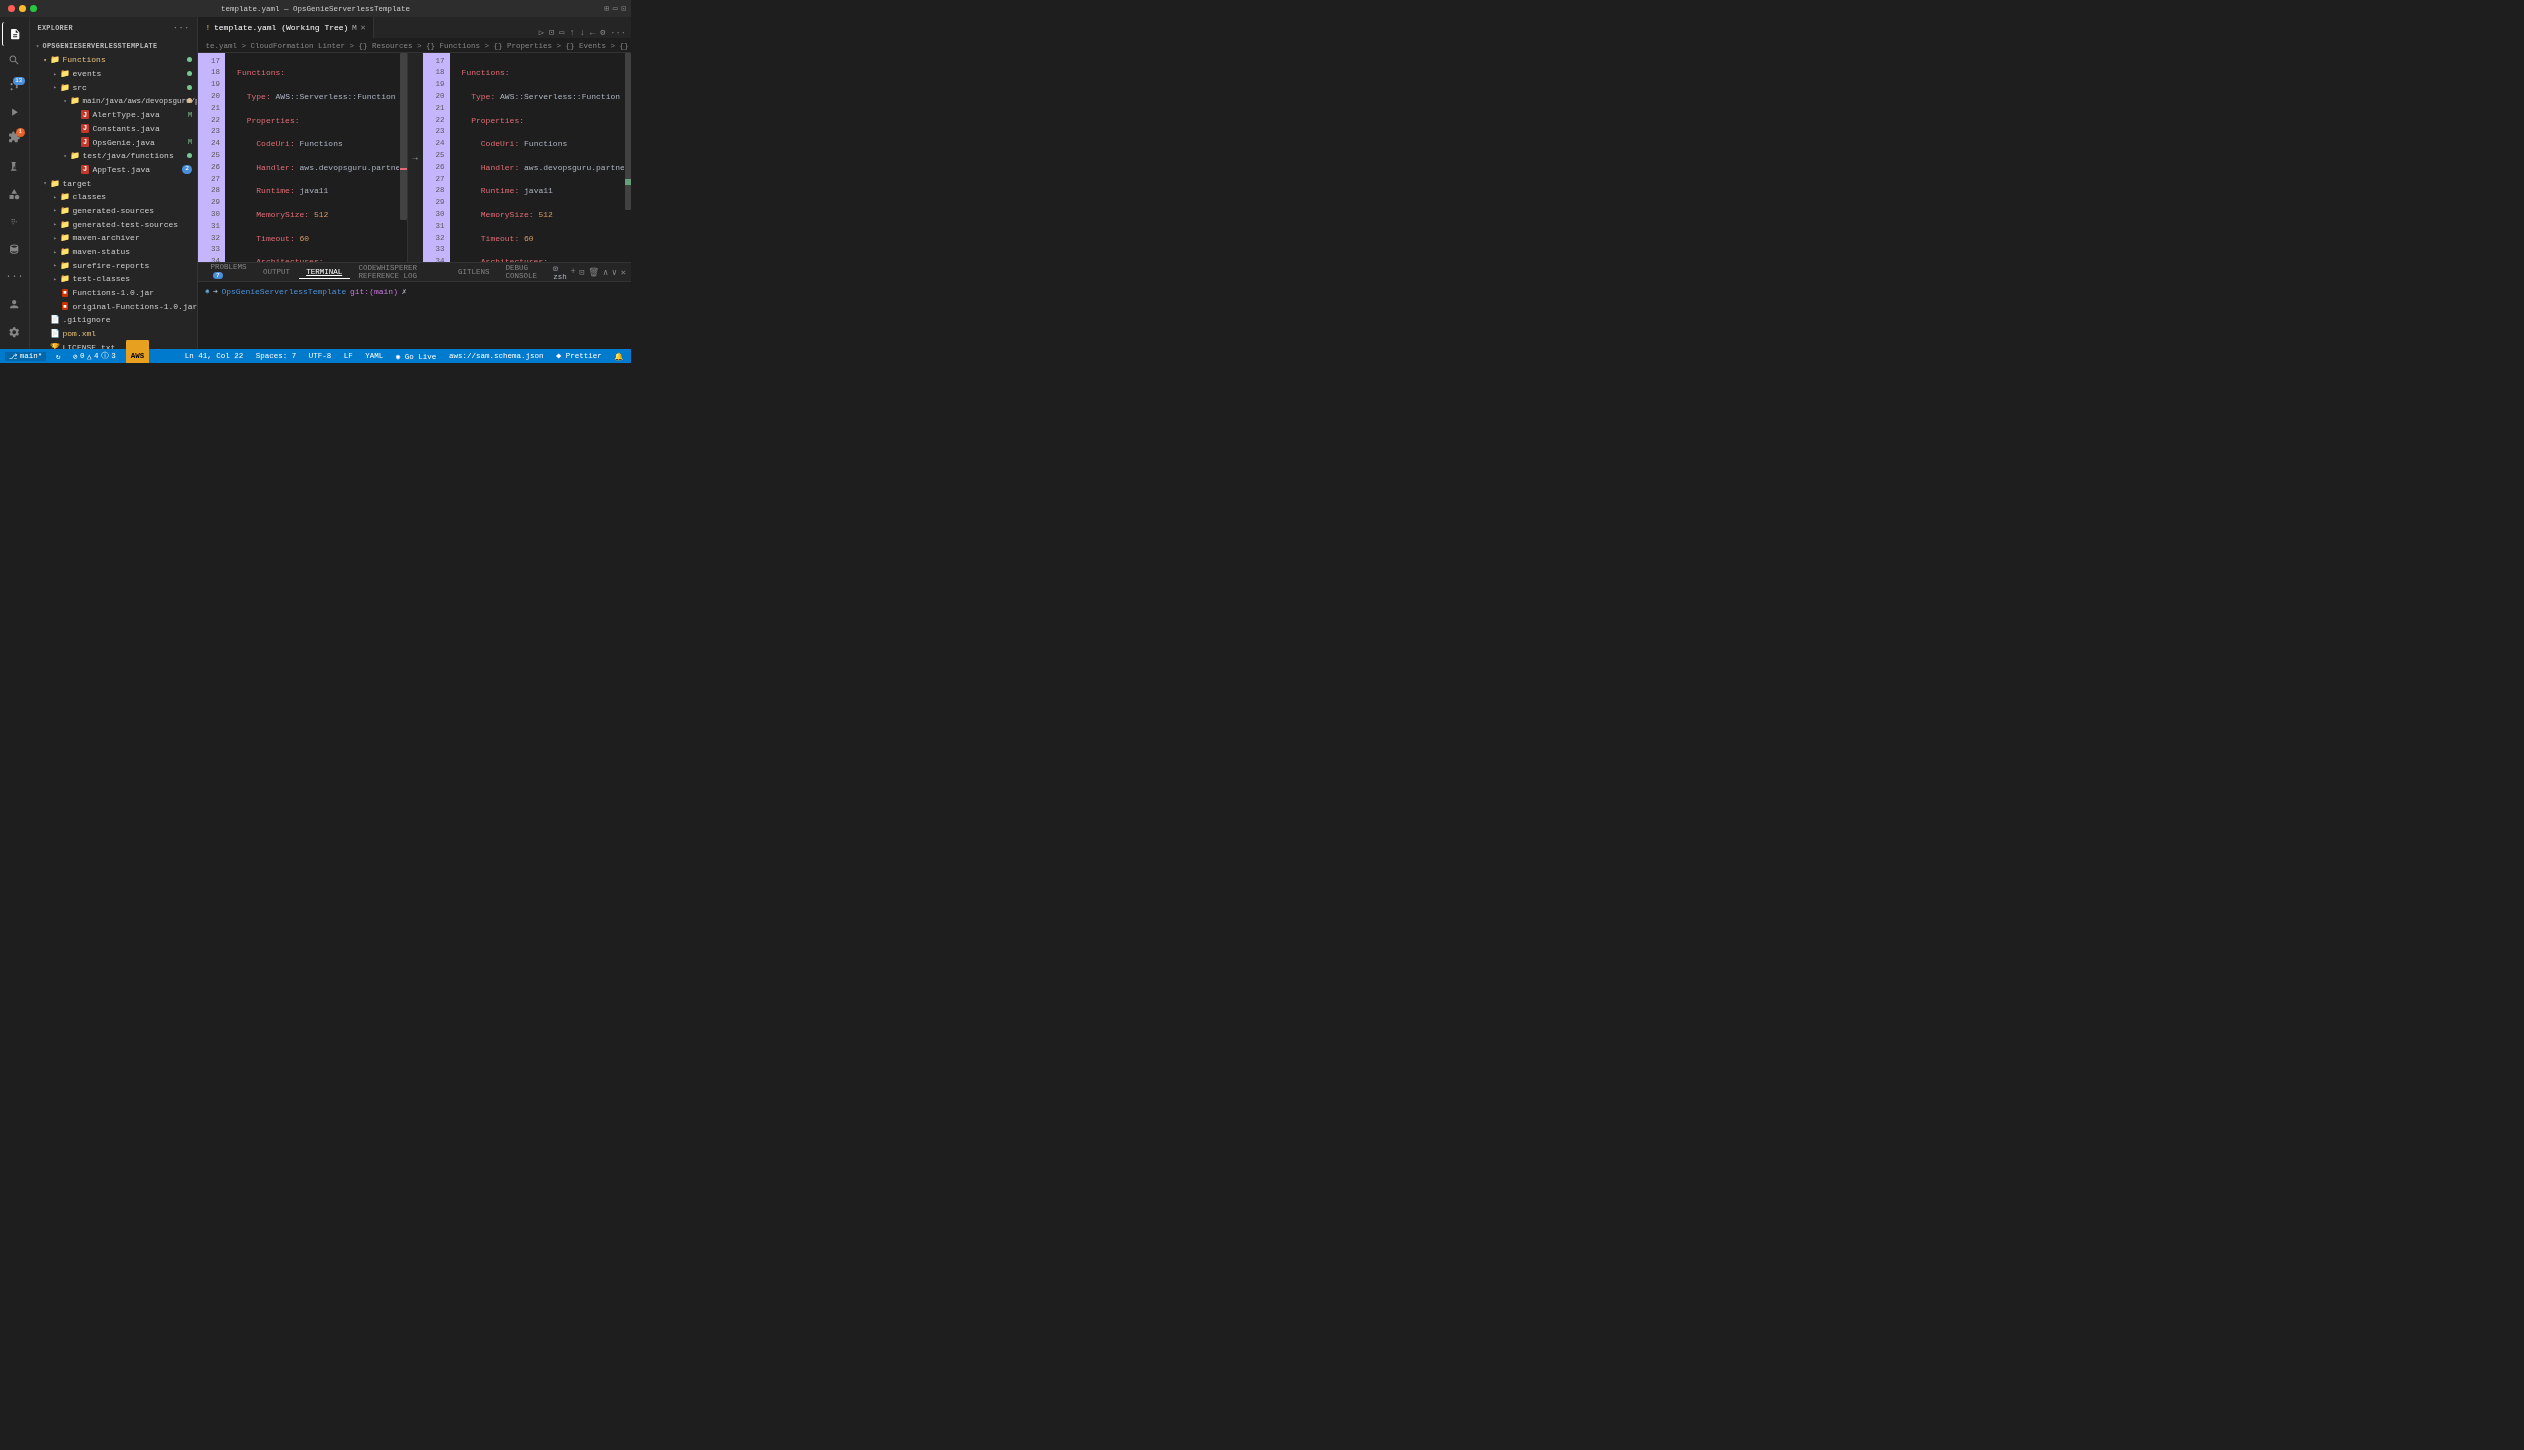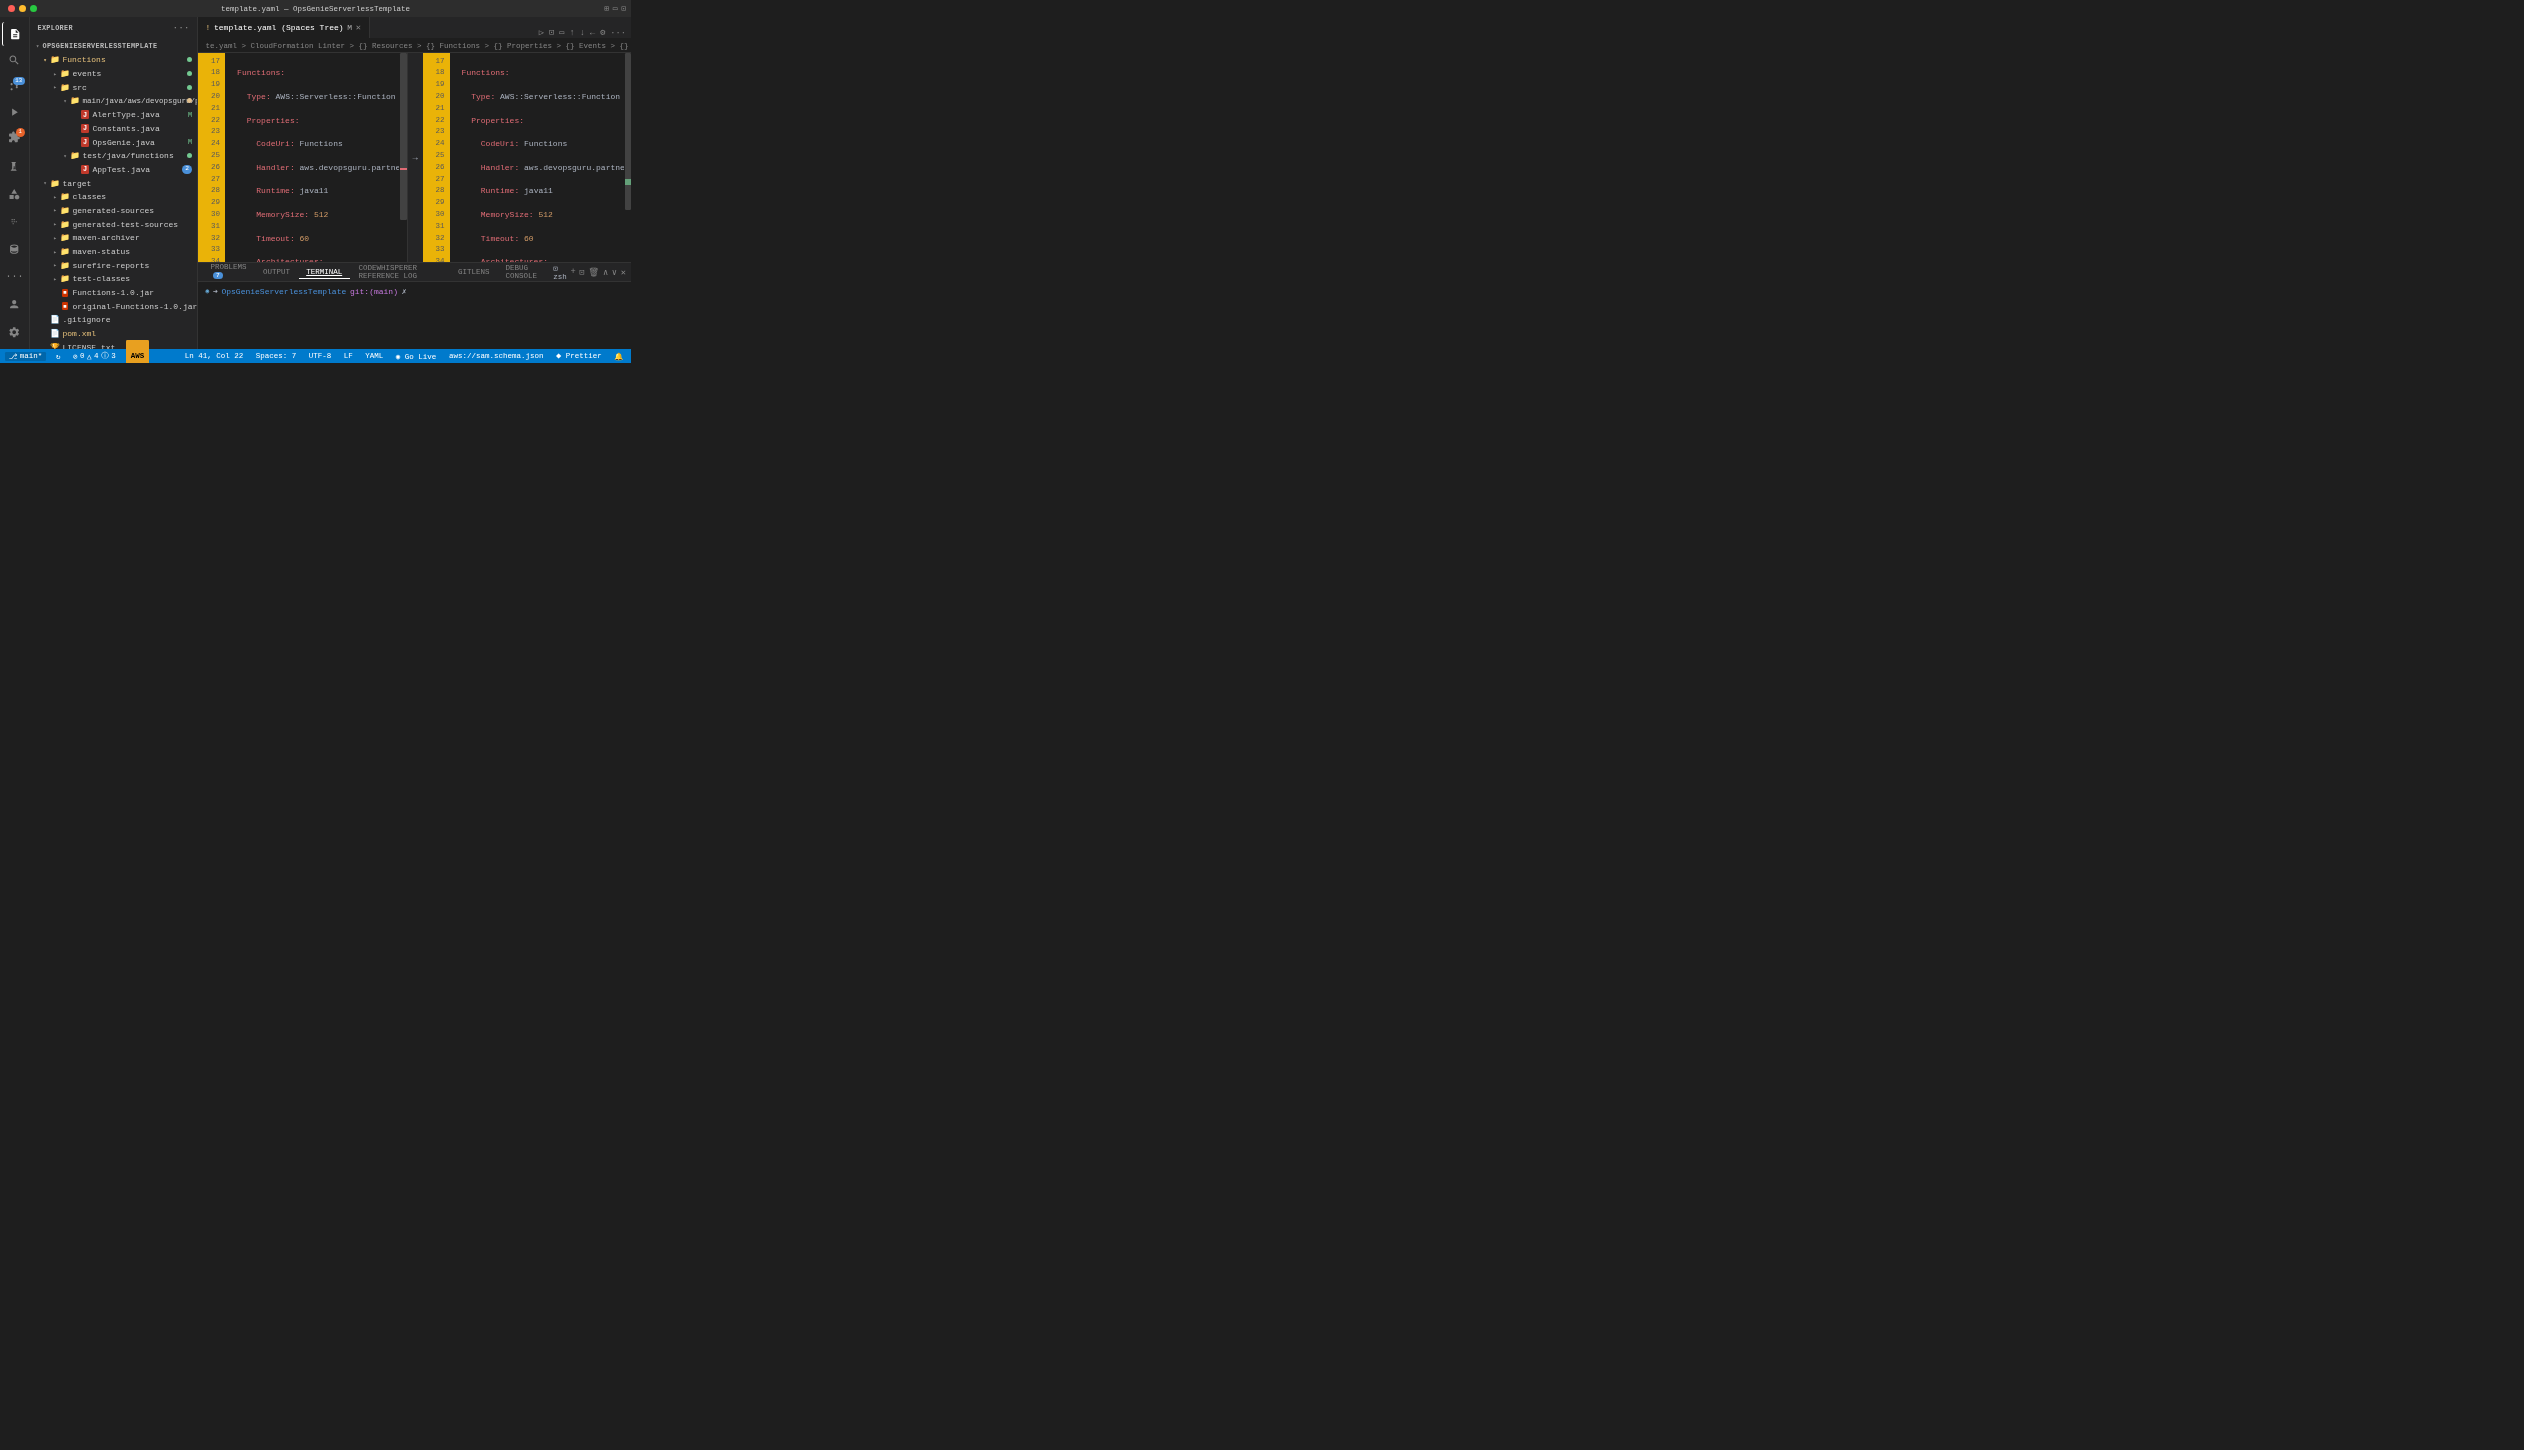--- a/index.html
+++ b/index.html
@@ -253,21 +253,21 @@
     }
     
     .code-editor {
       flex: 1;
       overflow: hidden;
       position: relative;
       display: flex;
     }
     .line-numbers {
       width: 27px;
-      background: #eab308;
+      background: #c4b5fd;
       color: #5a5a5a;
       text-align: right;
       padding-right: 5px;
       font-size: 7.5px;
       line-height: 11.8px;
       overflow: hidden;
       flex-shrink: 0;
       padding-top: 2.5px;
       user-select: none;
     }
@@ -639,21 +639,21 @@
       </div>
 
     </div>
   </div>
 
   <div class="editor-area">
 
     <div class="tab-bar">
       <div class="tab active">
         <span style="color:#e5c07b;">!</span>
-        <span>template.yaml (Spaces Tree)</span>
+        <span>template.yaml (Working Tree)</span>
         <span style="color:#aaa;">M</span>
         <span class="tab-close">✕</span>
       </div>
 
       <div style="flex:1;display:flex;justify-content:flex-end;align-items:center;padding-right:5px;gap:5px;">
         <span style="color:#858585;font-size:8.7px;">▷</span>
         <span style="color:#858585;font-size:8.7px;">⊡</span>
         <span style="color:#858585;font-size:8.7px;">▭</span>
         <span style="color:#858585;font-size:8.7px;">↑</span>
         <span style="color:#858585;font-size:8.7px;">↓</span>

